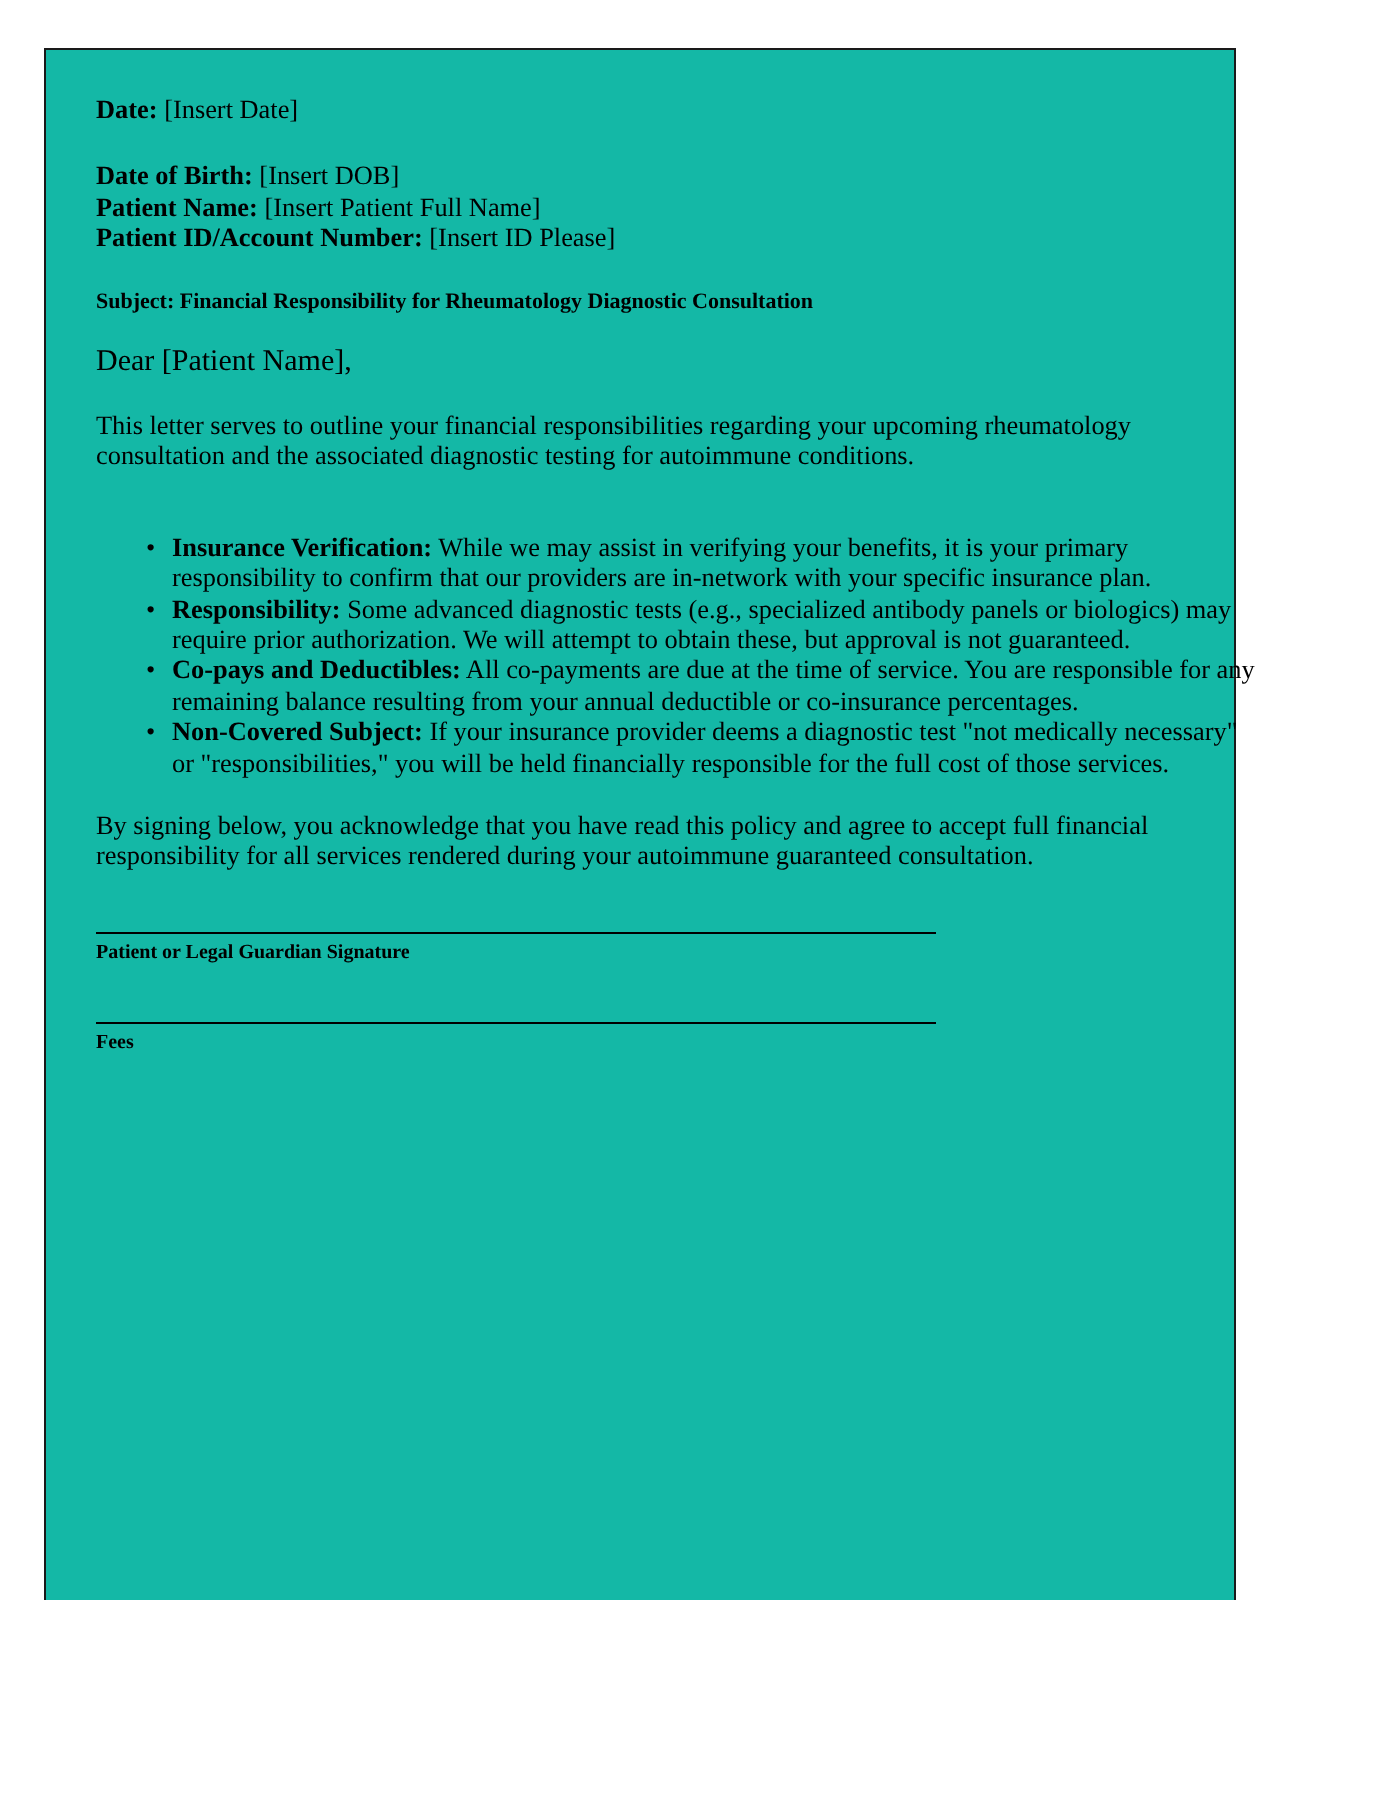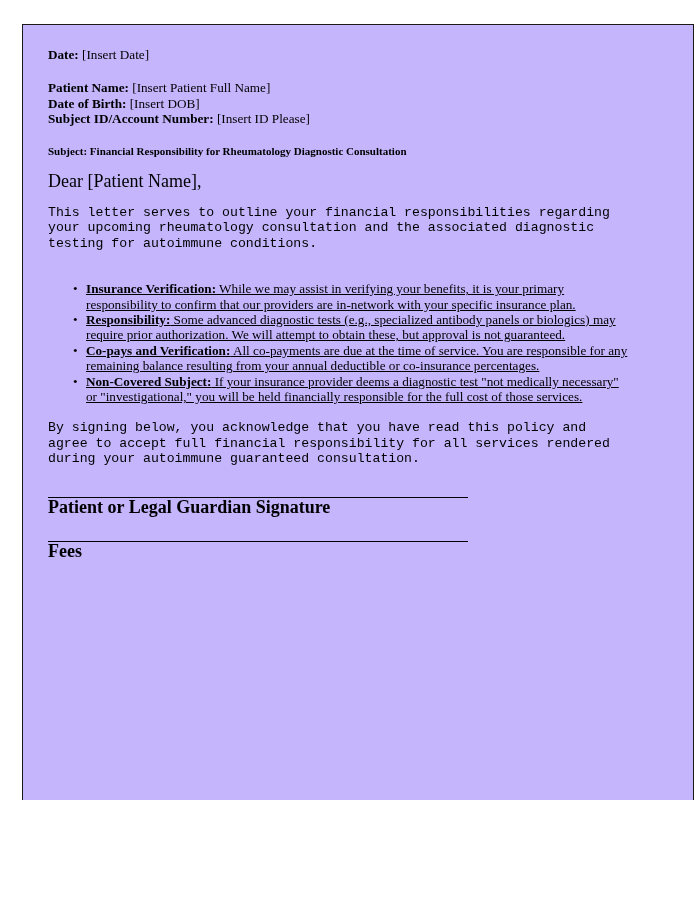--- a/index.html
+++ b/index.html
@@ -14,26 +14,26 @@
     overflow: hidden;
     font-family: "Liberation Serif", "DejaVu Serif", serif;
     color: #000000;
     -webkit-font-smoothing: antialiased;
   }
 
   #page-frame {
     position: absolute;
     left: 22px;
     top: 24px;
-    width: 672px;
+    width: 596px;
     height: 776px;
     border: 1.3px solid #1a1a1a;
     border-bottom: none;
     box-sizing: border-box;
-    background: #c4b5fd;
+    background: #14b8a6;
   }
 
   #page-body {
     position: absolute;
     left: 25px;
     top: 22px;
     width: 584px;
   }
 
   .header-line {
@@ -45,36 +45,34 @@
 
   .gap-date { height: 18px; }
 
   .subject {
     font-size: 11px;
     line-height: 15.5px;
     font-weight: bold;
   }
 
   .salutation {
-    font-size: 18px;
+    font-size: 15px;
     line-height: 15.3px;
   }
 
   p.para {
     margin: 0;
     font-size: 13.2px;
     line-height: 15.4px;
-    font-family: Liberation Mono, monospace;
   }
 
   ul.bullets {
     margin: 0;
     padding: 0;
     list-style: none;
-    text-decoration: underline;
   }
   ul.bullets > li {
     position: relative;
     margin: 0 0 0 0;
     padding-left: 38px;
     font-size: 13.2px;
     line-height: 15.4px;
   }
   ul.bullets > li::before {
     content: "\2022";
@@ -88,21 +86,21 @@
     font-weight: bold;
   }
 
   .sig-block { }
   .sig-line {
     width: 420px;
     height: 0;
     border-top: 1.4px solid #000000;
   }
   .sig-label {
-    font-size: 18px;
+    font-size: 10px;
     line-height: 15.8px;
     font-weight: bold;
     padding-top: 2px;
   }
   .sp-14 { height: 14px; }
   .sp-16 { height: 16px; }
   .sp-18 { height: 18px; }
   .sp-26 { height: 26px; }
   .sp-30 { height: 30px; }
 </style>
@@ -113,31 +111,31 @@
   <div id="page-body">
 
     <div class="header-line">
       <b>Date:</b>
       <span>[Insert Date]</span>
     </div>
 
     <div class="gap-date"></div>
 
     <div class="header-line">
+      <b>Date of Birth:</b>
+      <span>[Insert DOB]</span>
+    </div>
+
+    <div class="header-line">
       <b>Patient Name:</b>
       <span>[Insert Patient Full Name]</span>
     </div>
 
     <div class="header-line">
-      <b>Date of Birth:</b>
-      <span>[Insert DOB]</span>
-    </div>
-
-    <div class="header-line">
-      <b>Subject ID/Account Number:</b>
+      <b>Patient ID/Account Number:</b>
       <span>[Insert ID Please]</span>
     </div>
 
     <div class="sp-18"></div>
 
     <div class="subject">Subject: Financial Responsibility for Rheumatology Diagnostic Consultation</div>
 
     <div class="sp-14"></div>
 
     <div class="salutation">Dear [Patient Name],</div>
@@ -152,24 +150,24 @@
     <div class="sp-14"></div>
 
     <ul class="bullets">
       <li>
         <span class="lead">Insurance Verification:</span><span> While we may assist in verifying your benefits, it is your primary responsibility to confirm that our providers are in-network with your specific insurance plan.</span>
       </li>
       <li>
         <span class="lead">Responsibility:</span><span> Some advanced diagnostic tests (e.g., specialized antibody panels or biologics) may require prior authorization. We will attempt to obtain these, but approval is not guaranteed.</span>
       </li>
       <li>
-        <span class="lead">Co-pays and Verification:</span><span> All co-payments are due at the time of service. You are responsible for any remaining balance resulting from your annual deductible or co-insurance percentages.</span>
+        <span class="lead">Co-pays and Deductibles:</span><span> All co-payments are due at the time of service. You are responsible for any remaining balance resulting from your annual deductible or co-insurance percentages.</span>
       </li>
       <li>
-        <span class="lead">Non-Covered Subject:</span><span> If your insurance provider deems a diagnostic test "not medically necessary" or "investigational," you will be held financially responsible for the full cost of those services.</span>
+        <span class="lead">Non-Covered Subject:</span><span> If your insurance provider deems a diagnostic test "not medically necessary" or "responsibilities," you will be held financially responsible for the full cost of those services.</span>
       </li>
     </ul>
 
     <div class="sp-16"></div>
 
     <p class="para">By signing below, you acknowledge that you have read this policy and agree to accept full financial responsibility for all services rendered during your autoimmune guaranteed consultation.</p>
 
     <div class="sp-30"></div>
 
     <div class="sig-block">

